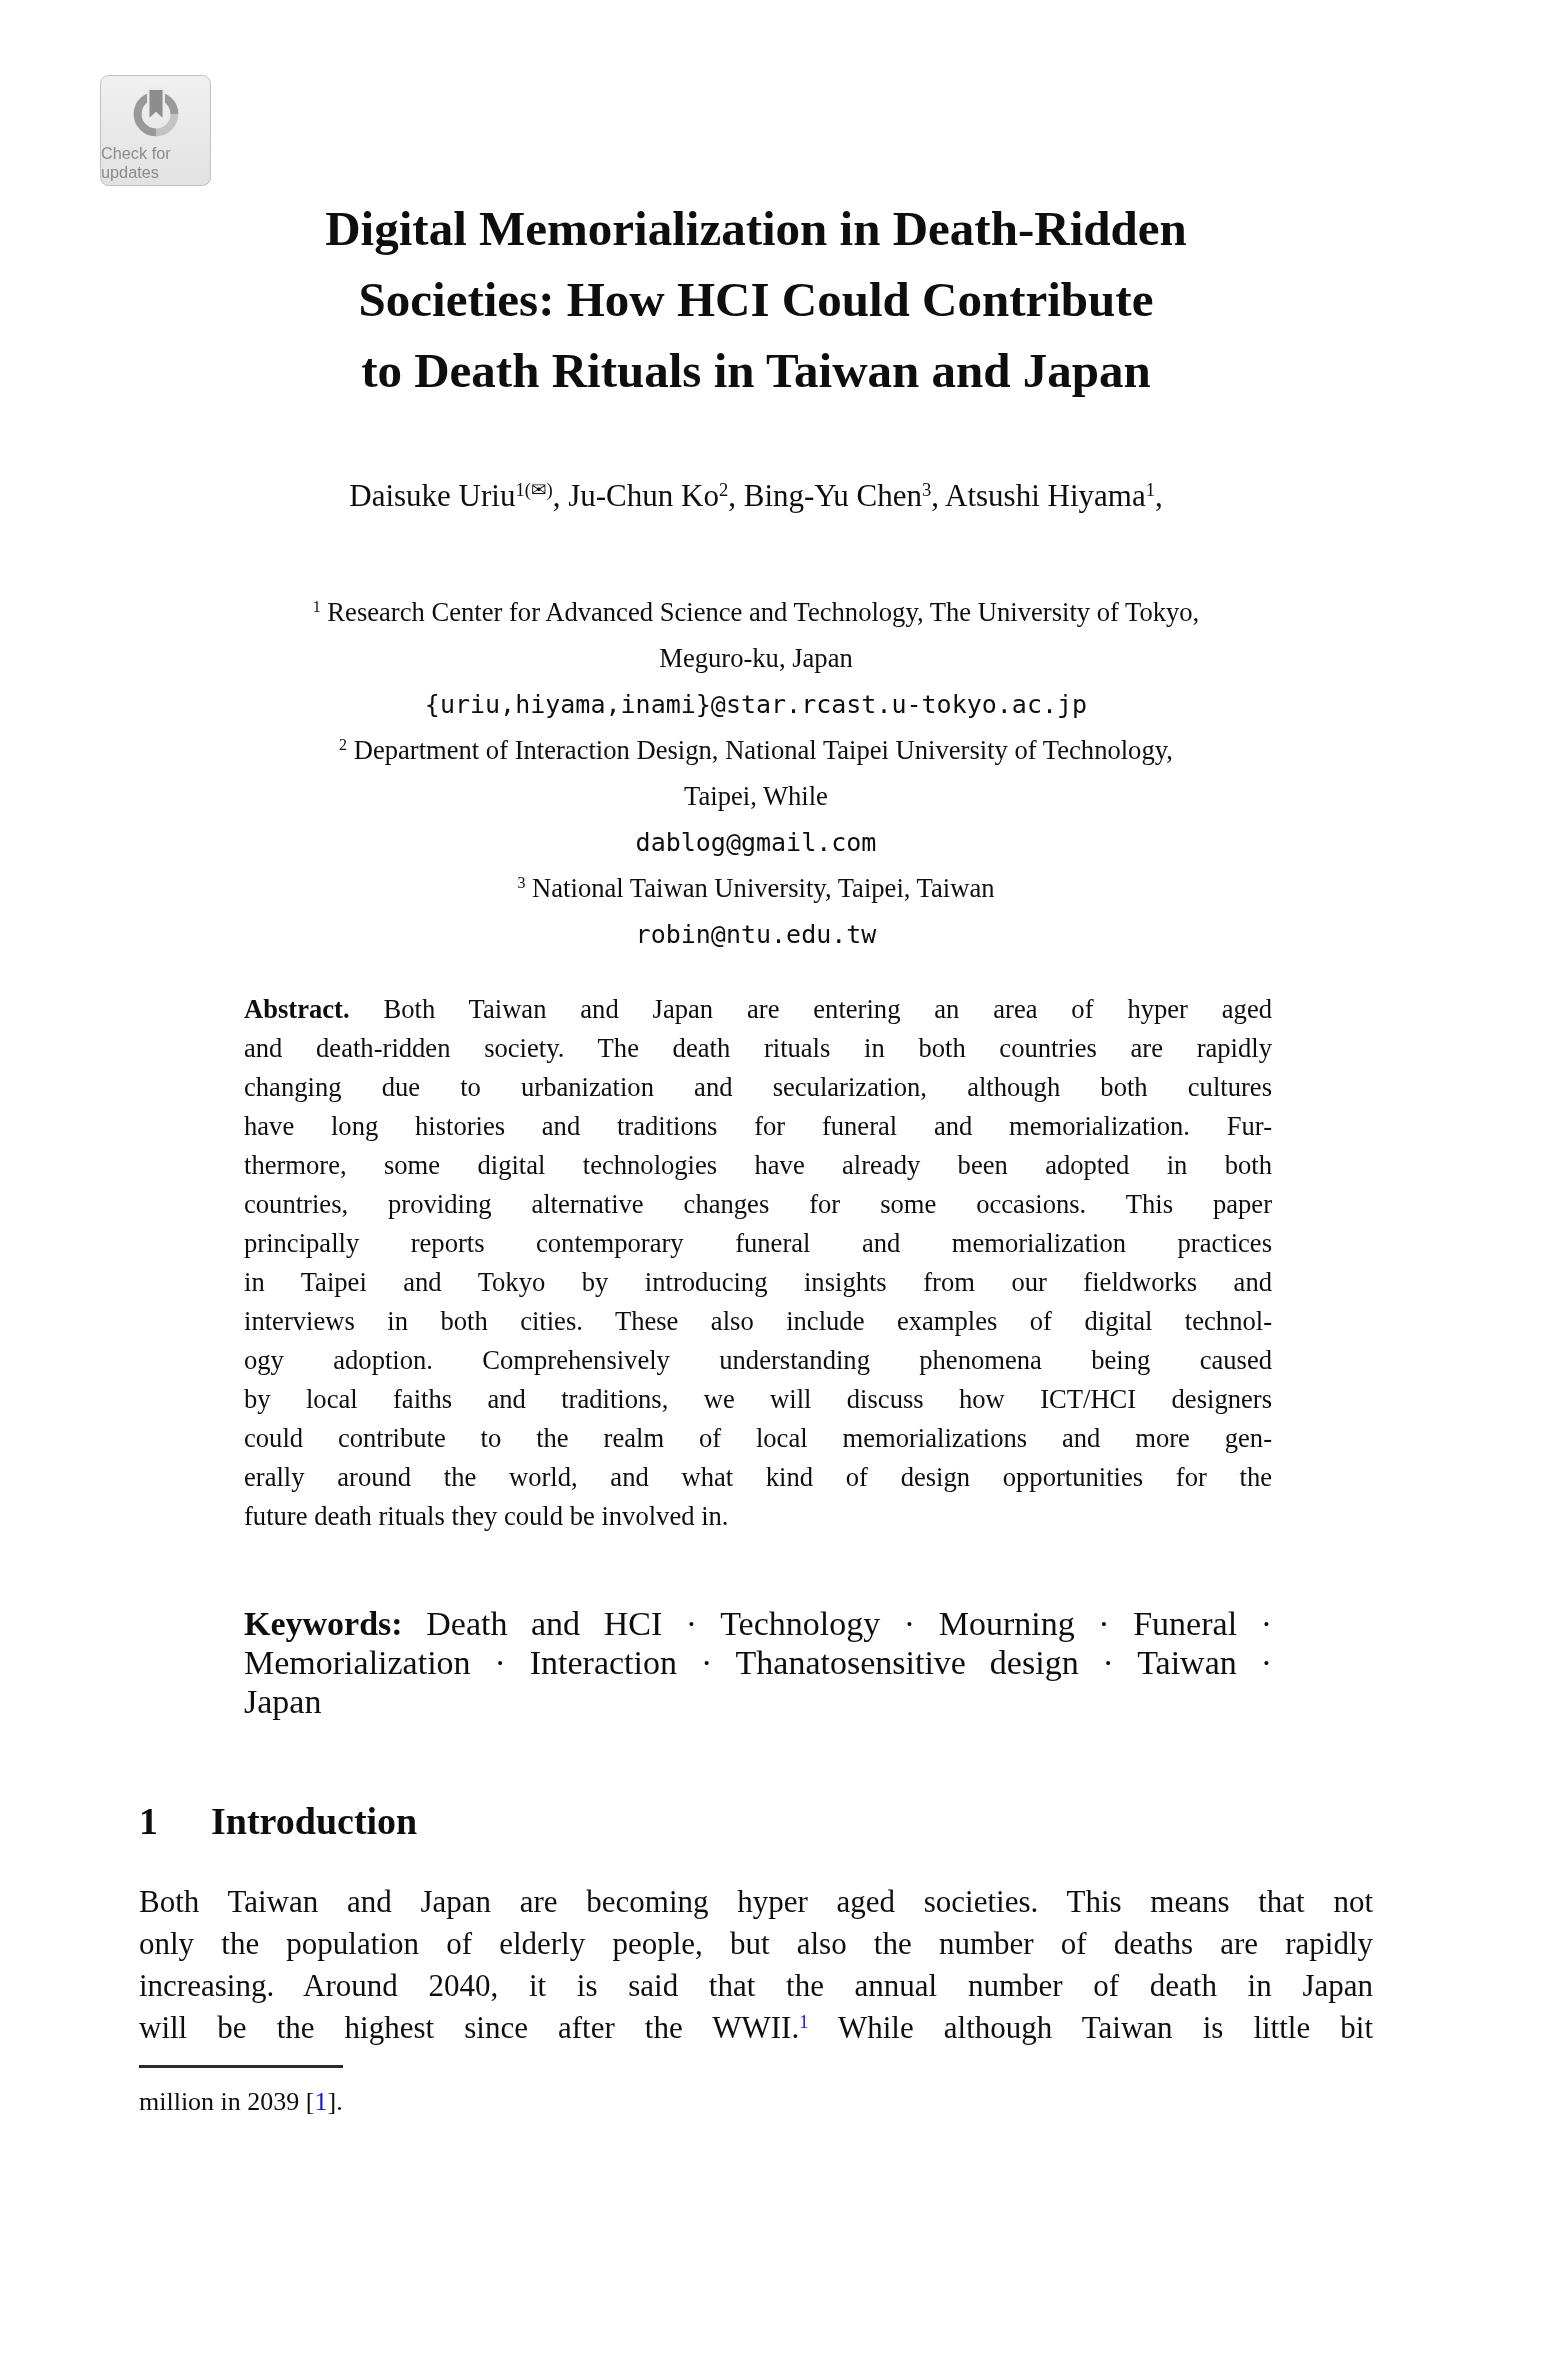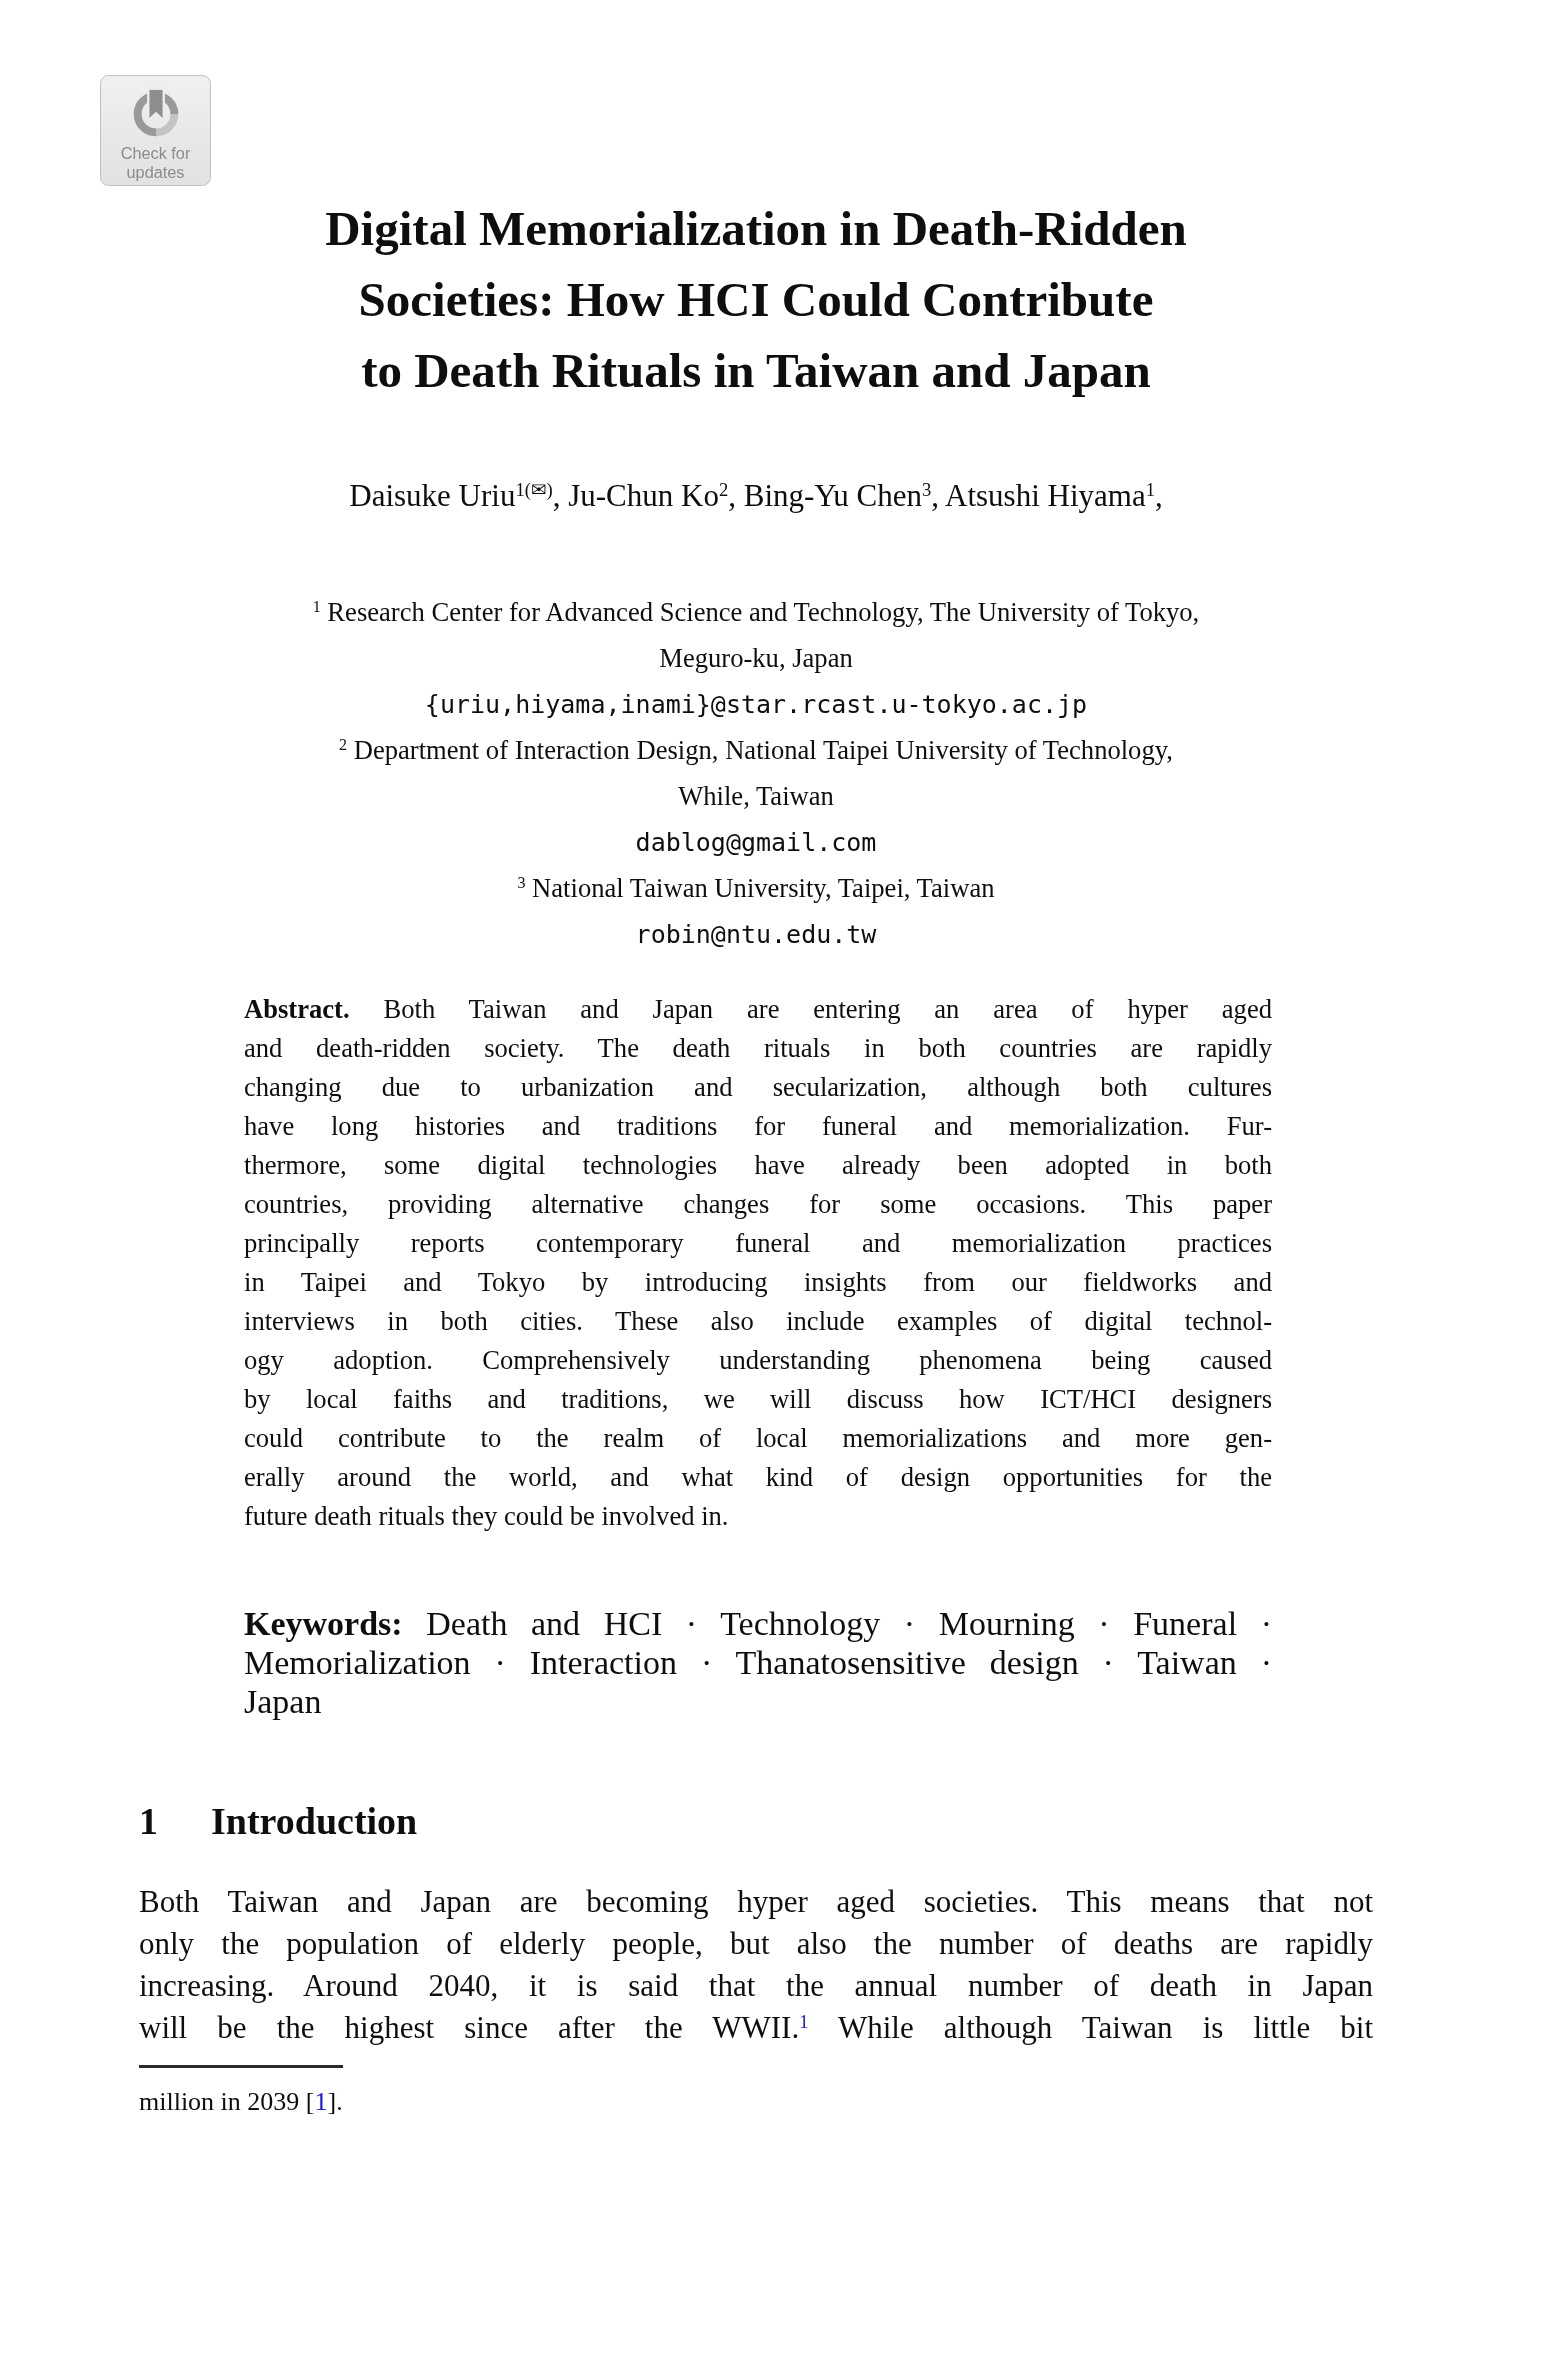--- a/index.html
+++ b/index.html
@@ -14,21 +14,21 @@
     color: var(--ink);
     overflow: hidden;
   }
   .abs { position: absolute; }
 
   
   .badge {
     left: 100px; top: 75px; width: 111px; height: 111px;
     border: 1.7px solid #c0c0c0; border-radius: 8.6px;
     background: linear-gradient(#f0f0f0, #e2e2e2);
-    text-align: center; cursor: pointer;
+    text-align: left; cursor: pointer;
   }
   .badge svg { display: block; margin: 6px auto 0 auto; }
   .badge-label {
     font-family: "Liberation Sans", sans-serif;
     font-size: 16.3px; line-height: 19px; color: #8b8b8b;
   }
 
   
   .title {
     left: 139px; top: 190px; width: 1234px;
@@ -118,21 +118,21 @@
 
   <div class="abs authors center">
       <div class="line">Daisuke Uriu<sup>1(✉)</sup>, Ju-Chun Ko<sup>2</sup>, Bing-Yu Chen<sup>3</sup>, Atsushi Hiyama<sup>1</sup>,</div>
     </div>
 
   <div class="abs affiliations center">
       <div class="line"><sup>1</sup> Research Center for Advanced Science and Technology, The University of Tokyo,</div>
       <div class="line">Meguro-ku, Japan</div>
       <div class="line mono">{uriu,hiyama,inami}@star.rcast.u-tokyo.ac.jp</div>
       <div class="line"><sup>2</sup> Department of Interaction Design, National Taipei University of Technology,</div>
-      <div class="line">While, Taiwan</div>
+      <div class="line">Taipei, While</div>
       <div class="line mono">dablog@gmail.com</div>
       <div class="line"><sup>3</sup> National Taiwan University, Taipei, Taiwan</div>
       <div class="line mono">robin@ntu.edu.tw</div>
     </div>
 
   <div class="abs abstract justify">
       <div class="line"><span class="bold">Abstract.</span> Both Taiwan and Japan are entering an area of hyper aged</div>
       <div class="line">and death-ridden society. The death rituals in both countries are rapidly</div>
       <div class="line">changing due to urbanization and secularization, although both cultures</div>
       <div class="line">have long histories and traditions for funeral and memorialization. Fur-</div>

